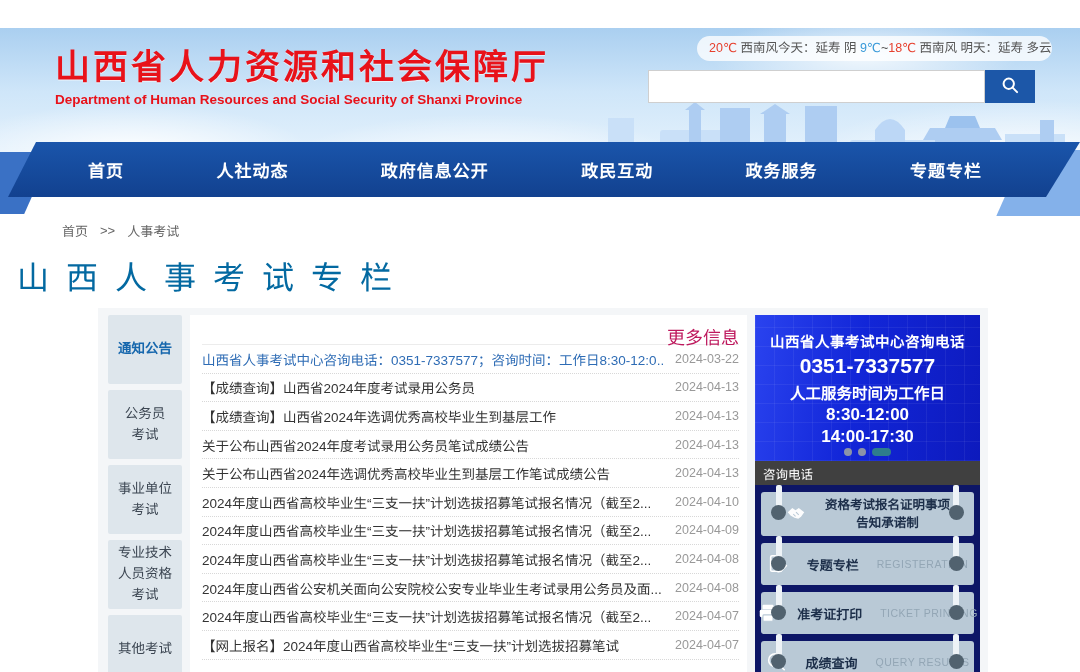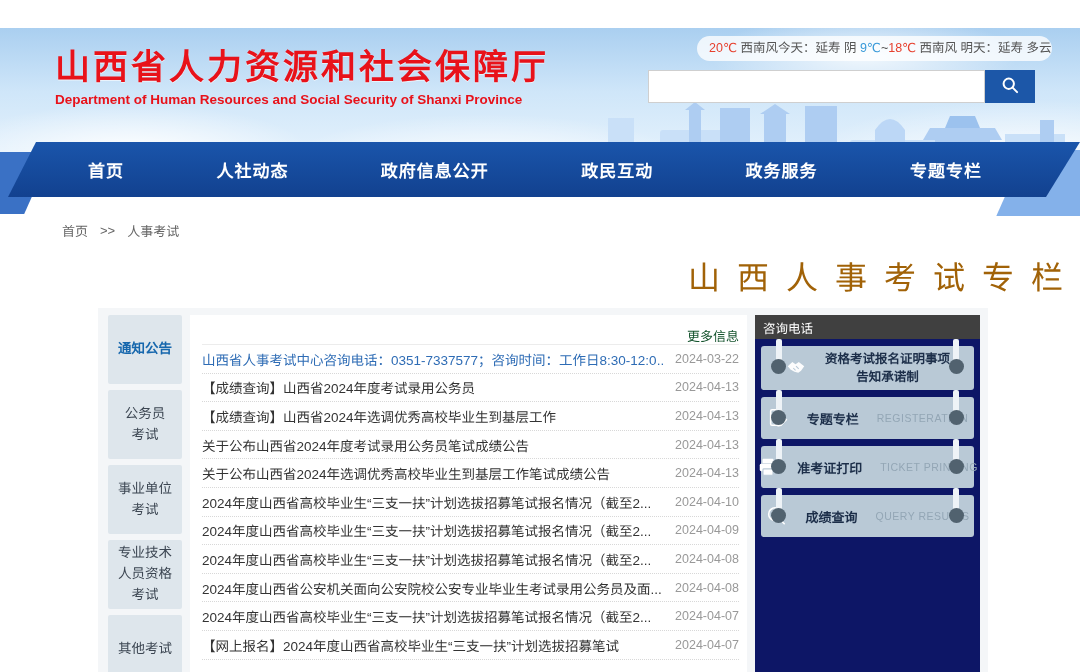--- a/index.html
+++ b/index.html
@@ -68,23 +68,23 @@
     cursor:pointer; white-space:nowrap;
   }
 
   
   .breadcrumb {
     position:absolute; left:62px; top:221px; font-size:13px; color:#666;
     display:flex; gap:12px; align-items:center;
   }
   .crumb { cursor:pointer; }
   .page-title {
-    position:absolute; left:0; top:252px; width:1080px; text-align:right;
+    position:absolute; left:0; top:252px; width:1080px; text-align:left;
     font-family:"Liberation Serif","DejaVu Serif",serif;
-    font-size:32px; font-weight:500; color:#a16207;
+    font-size:32px; font-weight:500; color:#0369a1;
     letter-spacing:17px; padding-left:17px; white-space:nowrap;
   }
 
   
   .content {
     position:absolute; left:98px; top:308px; width:890px; height:430px;
     background:#f4f6f8; display:flex; gap:8px; padding:7px 8px 0 10px;
   }
 
   
@@ -95,21 +95,21 @@
     font-size:13.5px; color:#3c4652; line-height:1.55; white-space:pre-line;
   }
   .tab.active { color:#1667ad; font-weight:bold; }
 
   
   .news-panel { flex:1; min-width:0; background:#fff; padding:0 8px 0 12px; }
   .news-head {
     height:30px; display:flex; justify-content:flex-end; align-items:center;
     border-bottom:1px solid #ececec;
   }
-  .more-link { color:#14532d; font-size:13px; cursor:pointer;margin-top:12px; }
+  .more-link { color:#be185d; font-size:18px; cursor:pointer;margin-top:12px; }
   .news-row {
     height:28.6px; display:flex; align-items:center;
     border-bottom:1px dotted #d8d8d8;
   }
   .news-title {
     flex:1; min-width:0; font-size:13.5px; color:#333; cursor:pointer;
     white-space:nowrap; overflow:hidden;
   }
   .news-row.highlight .news-title { color:#2e6cb5; }
   .news-date { flex-shrink:0; margin-left:12px; font-size:12.5px; color:#999; }
@@ -280,20 +280,32 @@
       <span class="news-title">2024年度山西省高校毕业生“三支一扶”计划选拔招募笔试报名情况（截至2...</span>
       <span class="news-date">2024-04-07</span>
     </div>
     <div class="news-row">
       <span class="news-title">【网上报名】2024年度山西省高校毕业生“三支一扶”计划选拔招募笔试</span>
       <span class="news-date">2024-04-07</span>
     </div>
   </div>
 
   <div class="side">
+    <div class="notice">
+      <div class="notice-line1">山西省人事考试中心咨询电话</div>
+      <div class="notice-phone">0351-7337577</div>
+      <div class="notice-line3">人工服务时间为工作日</div>
+      <div class="notice-time">8:30-12:00</div>
+      <div class="notice-time">14:00-17:30</div>
+      <div class="dots">
+        <span class="dot"></span>
+        <span class="dot"></span>
+        <span class="dot active"></span>
+      </div>
+    </div>
     <div class="notice-caption">咨询电话</div>
 
     <div class="services">
 
       <div class="svc-btn tall">
         <span class="rope l"></span>
           <span class="rope r"></span>
         <span class="rivet l"></span>
           <span class="rivet r"></span>
         <span class="svc-icon">

